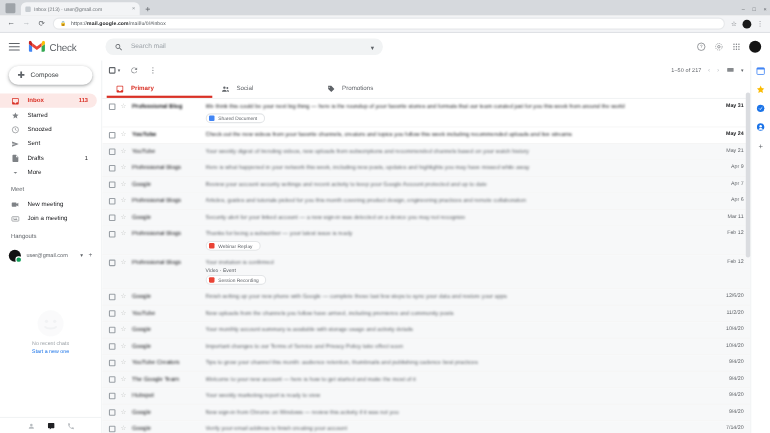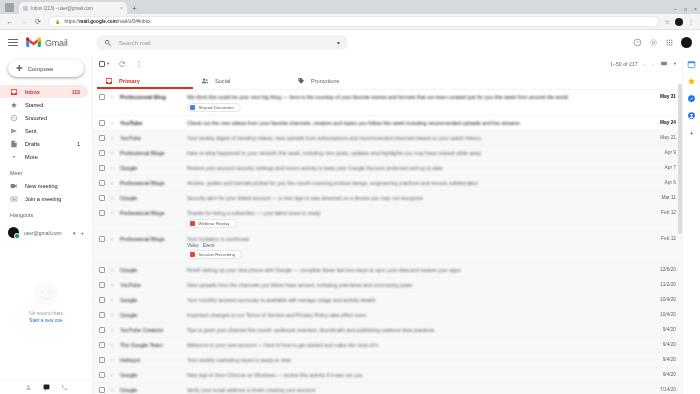--- a/index.html
+++ b/index.html
@@ -218,21 +218,21 @@
         <i></i>
       </div>
     <div class="gm-brand">
       <svg class="gm-logo" viewBox="0 0 48 36">
         <path fill="#4285f4" d="M3 33h7V17L0 9.5v20A3.5 3.5 0 0 0 3 33z"></path>
         <path fill="#34a853" d="M38 33h7a3.5 3.5 0 0 0 3-3.5v-20L38 17z"></path>
         <path fill="#fbbc04" d="M38 6.5V17l10-7.5V5c0-3.7-4.2-5.8-7.2-3.6z"></path>
         <path fill="#ea4335" d="M10 17V6.5L24 17 38 6.5V17L24 27.5z"></path>
         <path fill="#c5221f" d="M0 5v4.5L10 17V6.5L7.2 1.4C4.2-.8 0 1.3 0 5z"></path>
       </svg>
-      <span class="gm-word">Gmail</span>
+      <span class="gm-word">Check</span>
     </div>
     <div class="searchbar">
       <svg class="search-ic" viewBox="0 0 24 24">
         <path fill="#5f6368" d="M15.5 14h-.8l-.3-.3a6.5 6.5 0 1 0-.7.7l.3.3v.8l5 5 1.5-1.5zm-6 0a4.5 4.5 0 1 1 0-9 4.5 4.5 0 0 1 0 9z"></path>
       </svg>
       <span class="search-ph">Search mail</span>
       <span class="search-caret">▾</span>
     </div>
     <div class="header-right">
       <svg class="hr-ic" viewBox="0 0 24 24">

